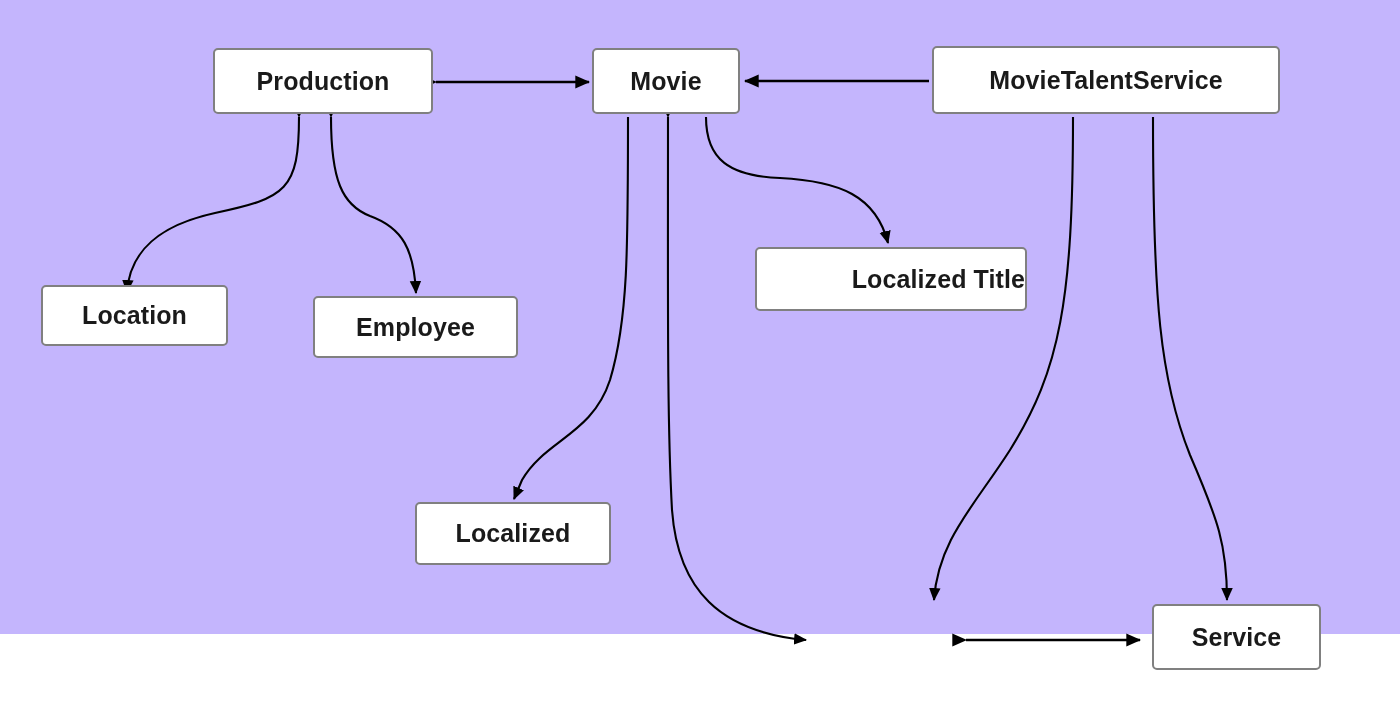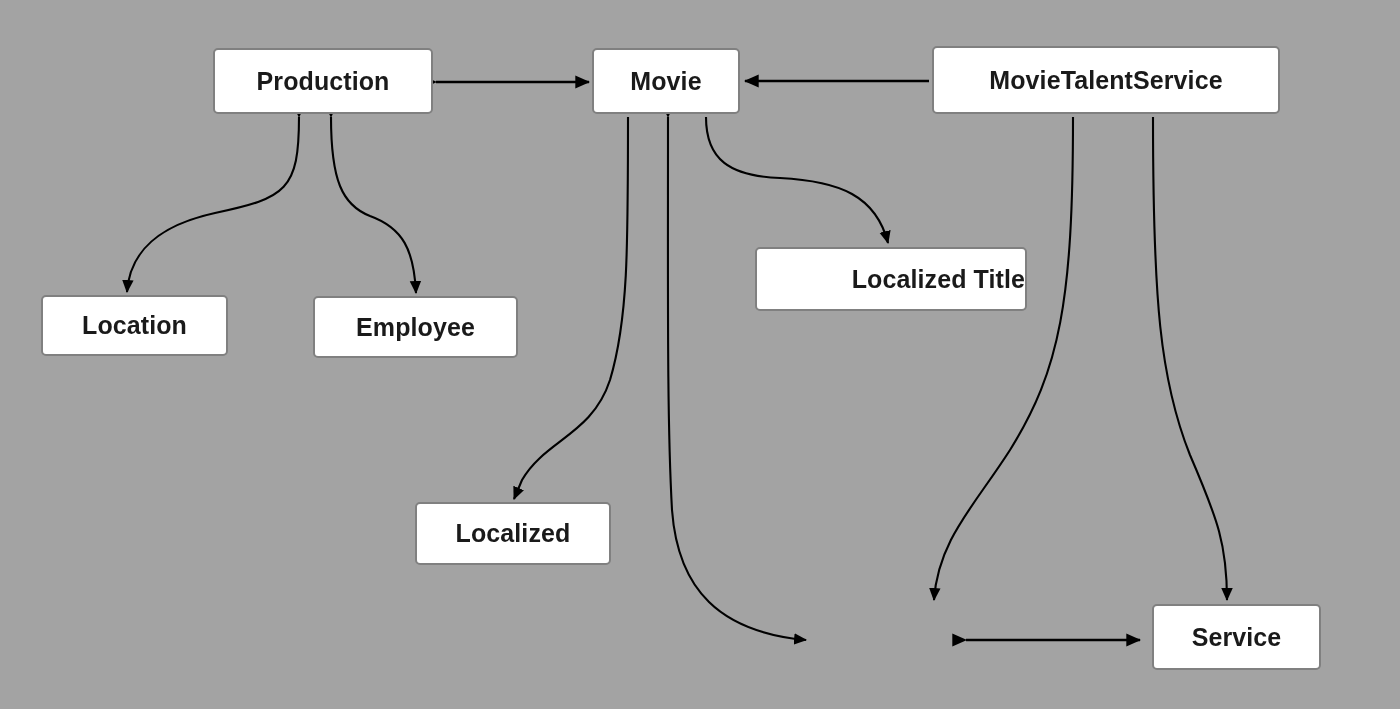--- a/index.html
+++ b/index.html
@@ -10,22 +10,22 @@
   }
   body {
     width: 1400px;
     height: 709px;
     font-family: "Liberation Sans", sans-serif;
     overflow: hidden;
   }
   #diagram-root {
     position: relative;
     width: 1400px;
-    height: 709px;
-    background: #a3a3a3;
+    height: 634px;
+    background: #c4b5fd;
   }
   #edge-layer {
     position: absolute;
     left: 0;
     top: 0;
     width: 1400px;
     height: 709px;
     pointer-events: none;
   }
   .node {
@@ -100,21 +100,21 @@
   </div>
 
   <div class="node" style="left:592px; top:48px; width:148px; height:66px;">
     <span class="node-label">Movie</span>
   </div>
 
   <div class="node" style="left:932px; top:46px; width:348px; height:68px;">
     <span class="node-label">MovieTalentService</span>
   </div>
 
-  <div class="node" style="left:41px; top:295px; width:187px; height:61px;">
+  <div class="node" style="left:41px; top:285px; width:187px; height:61px;">
     <span class="node-label">Location</span>
   </div>
 
   <div class="node" style="left:313px; top:296px; width:205px; height:62px;">
     <span class="node-label">Employee</span>
   </div>
 
   <div class="node" style="left:755px; top:247px; width:272px; height:64px;justify-content:flex-end;">
     <span class="node-label">Localized Title</span>
   </div>

